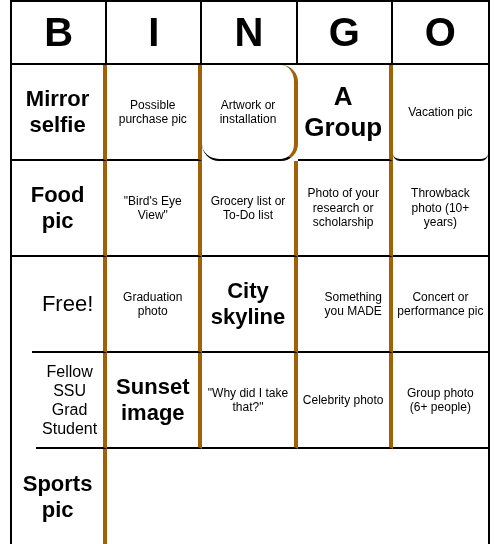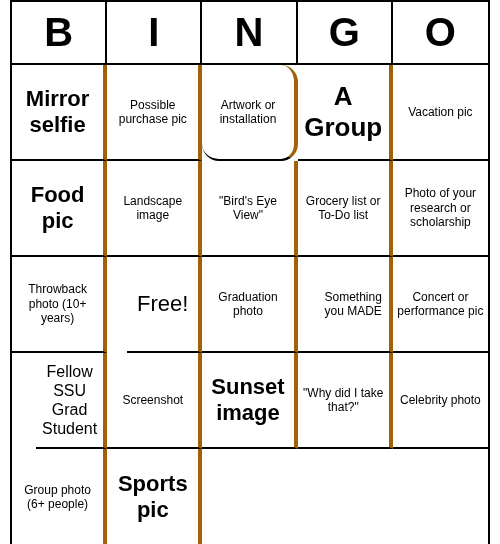--- a/index.html
+++ b/index.html
@@ -64,32 +64,31 @@
       <div class="bingo-header-cell">I</div>
       <div class="bingo-header-cell">N</div>
       <div class="bingo-header-cell">G</div>
       <div class="bingo-header-cell">O</div>
     </div>
   <div class="bingo-grid">
   <div class="bingo-cell" style="font-size: 22px; font-weight: bold;">Mirror selfie</div>
       <div class="bingo-cell" style="font-size: 12px;">Possible purchase pic</div>
       <div class="bingo-cell" style="font-size: 12px; border-radius: 17px;">Artwork or installation</div>
       <div class="bingo-cell" style="font-size: 26px; font-weight: bold;">A Group</div>
-      <div class="bingo-cell" style="font-size: 12px;">Vacation pic</div>
+      <div class="bingo-cell" style="font-size: 12px; border-radius: 7px;">Vacation pic</div>
       <div class="bingo-cell" style="font-size: 22px; font-weight: bold;">Food pic</div>
-      <div class="bingo-cell" style="font-size: 12px;">Landscape image</div>
       <div class="bingo-cell" style="font-size: 12px;">"Bird's Eye View"</div>
       <div class="bingo-cell" style="font-size: 12px;">Grocery list or To-Do list</div>
       <div class="bingo-cell" style="font-size: 12px;">Photo of your research or scholarship</div>
       <div class="bingo-cell" style="font-size: 12px;">Throwback photo (10+ years)</div>
       <div class="bingo-cell" style="font-size: 22px; font-weight: normal; margin-left: 20px;">Free!</div>
       <div class="bingo-cell" style="font-size: 12px;">Graduation photo</div>
+      <div class="bingo-cell" style="font-size: 22px; font-weight: bold;">City skyline</div>
       <div class="bingo-cell" style="font-size: 12px; padding-left: 24px;">Something you MADE</div>
       <div class="bingo-cell" style="font-size: 12px;">Concert or performance pic</div>
       <div class="bingo-cell" style="font-size: 16px; margin-left: 24px;">Fellow SSU Grad Student</div>
-      <div class="bingo-cell" style="font-size: 12px;">Screenshot</div>
       <div class="bingo-cell" style="font-size: 22px; font-weight: bold;">Sunset image</div>
       <div class="bingo-cell" style="font-size: 12px;">"Why did I take that?"</div>
       <div class="bingo-cell" style="font-size: 12px;">Celebrity photo</div>
       <div class="bingo-cell" style="font-size: 12px;">Group photo (6+ people)</div>
       <div class="bingo-cell" style="font-size: 22px; font-weight: bold; text-align: center;">Sports pic</div>
     </div>
 </div>
 
 </body></html>

